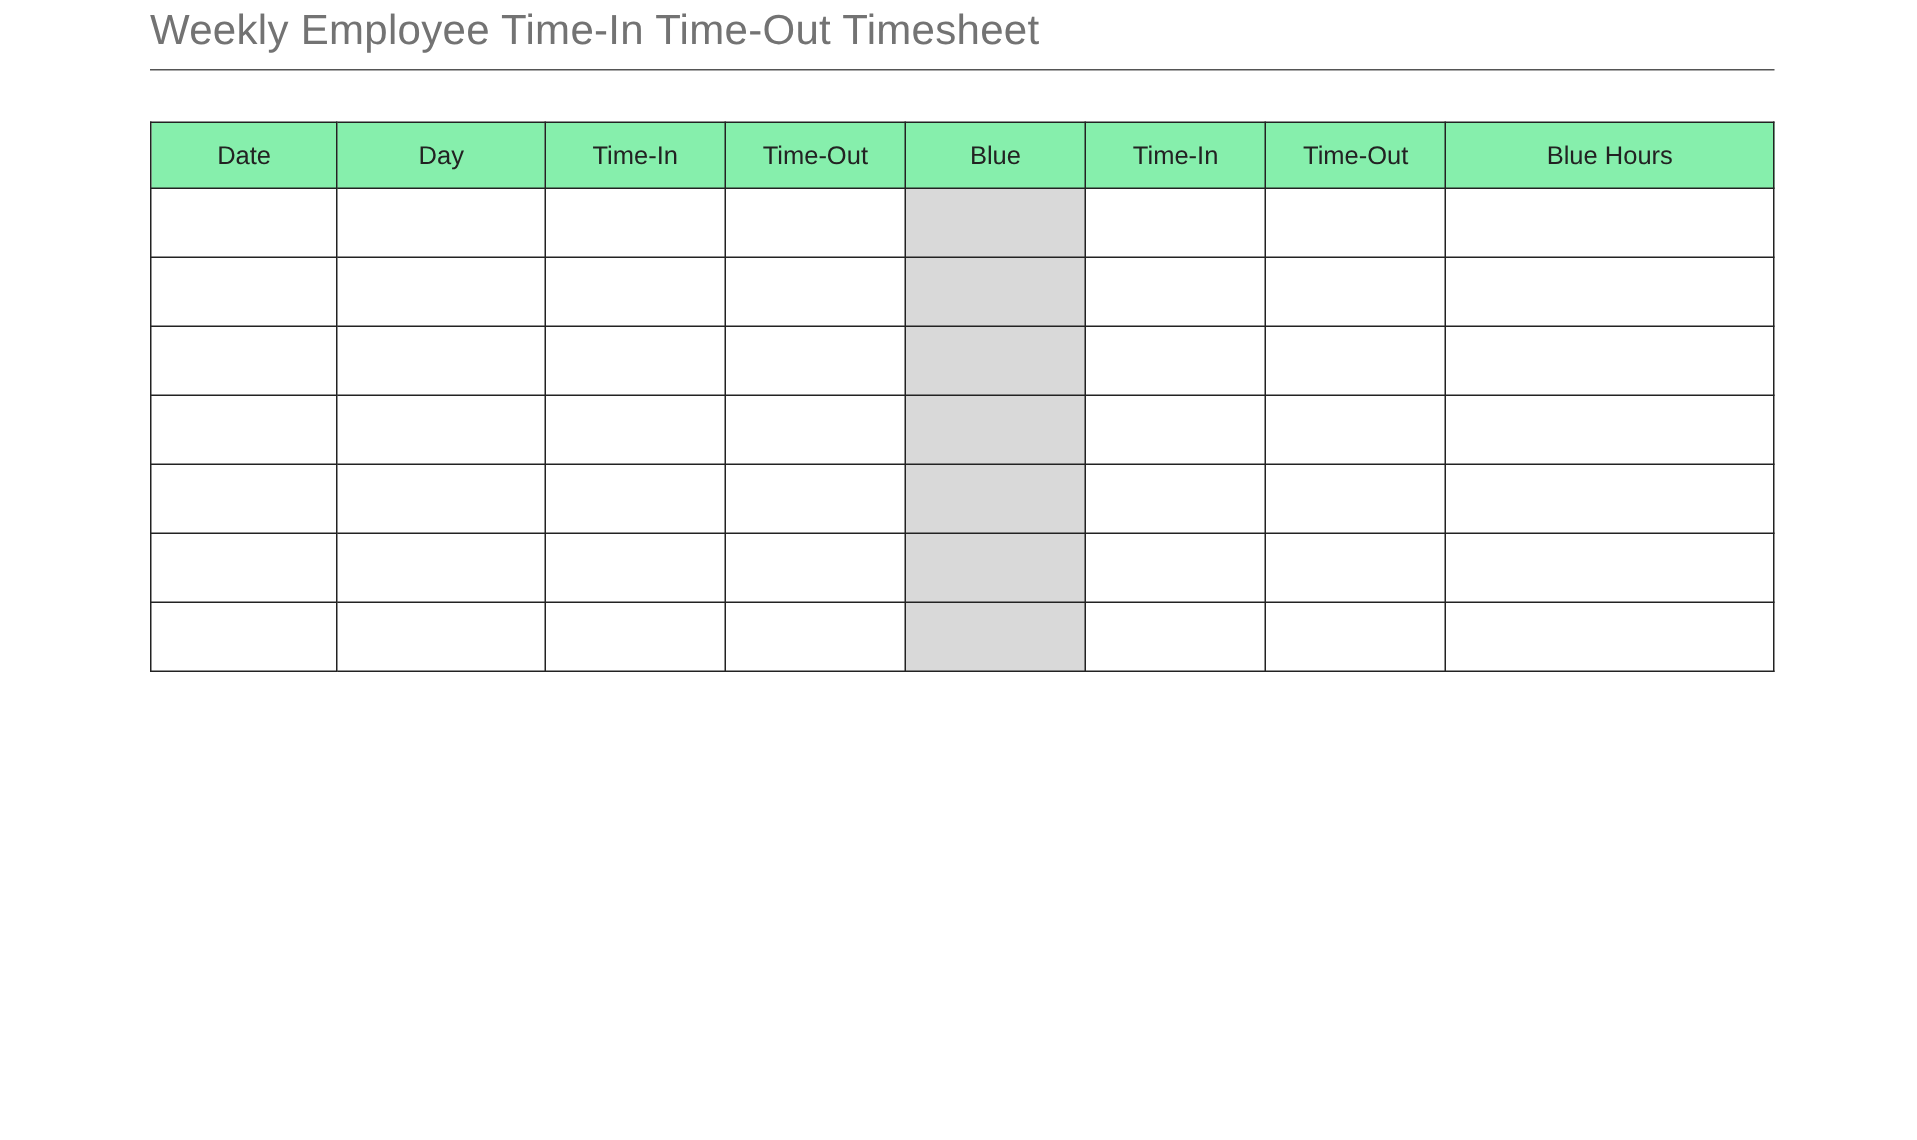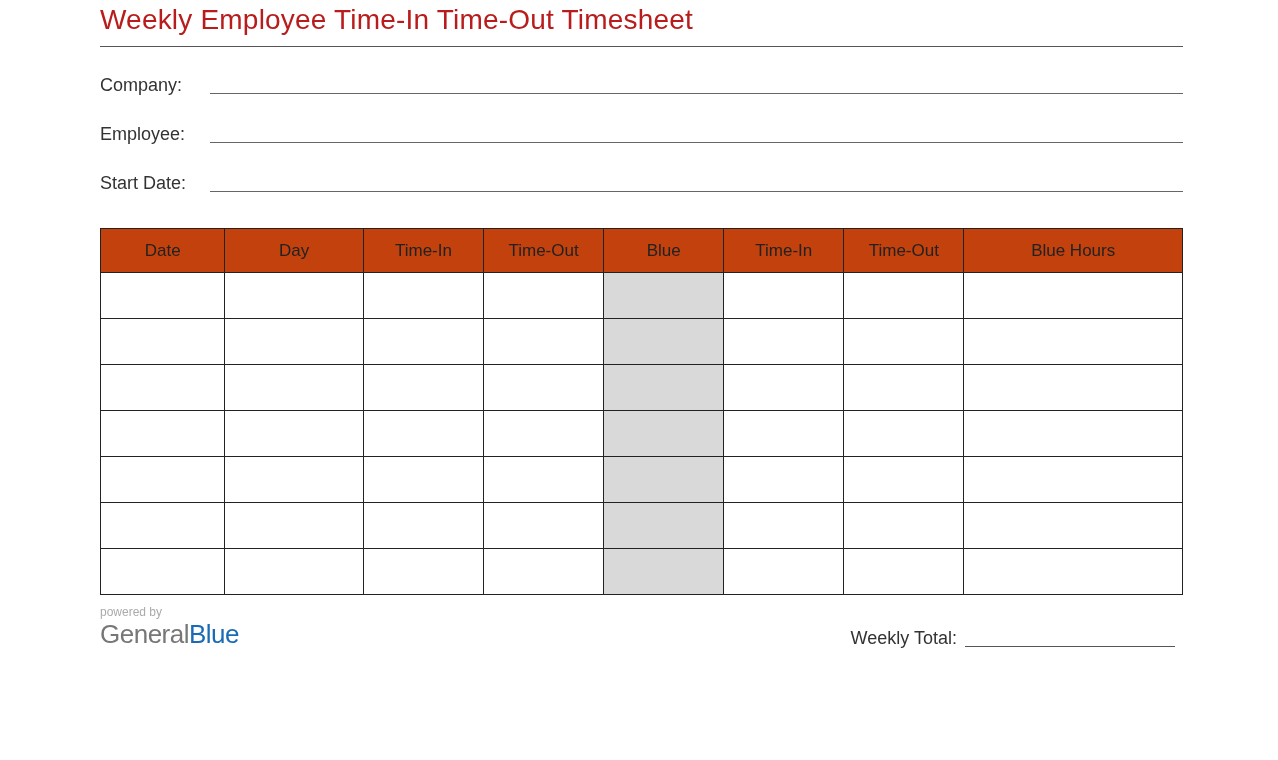--- a/index.html
+++ b/index.html
@@ -12,21 +12,21 @@
     width: 1278px;
     height: 760px;
     overflow: hidden;
   }
   .page {
     padding: 0 95px 0 100px;
   }
   .title {
     font-size: 28px;
     font-weight: 400;
-    color: #b91c1c;
+    color: #737373;
     margin: 0;
     padding-top: 4px;
     padding-bottom: 10px;
     border-bottom: 1.5px solid #555;
     letter-spacing: 0.2px;
   }
   .meta {
     margin-top: 28px;
   }
   .meta-row {
@@ -60,21 +60,21 @@
     border: 1.5px solid #222;
     height: 46px;
     padding: 0 10px;
     font-size: 17px;
     font-weight: 400;
     text-align: left;
     vertical-align: middle;
     color: #222;
   }
   table.timesheet th {
-    background: #c2410c;
+    background: #86efac;
     text-align: center;
     font-weight: 400;
     height: 44px;
   }
   table.timesheet td.lunch {
     background: #d9d9d9;
   }
   .col-date    { width: 11.5%; }
   .col-day     { width: 12.8%; }
   .col-ti1     { width: 11.1%; }
@@ -120,34 +120,20 @@
     margin-bottom: 2px;
   }
 </style>
 </head>
 <body>
 
 <div class="page">
 
   <h1 class="title">Weekly Employee Time-In Time-Out Timesheet</h1>
 
-  <div class="meta">
-    <div class="meta-row">
-      <span class="meta-label">Company:</span>
-      <span class="meta-line"></span>
-    </div>
-    <div class="meta-row">
-      <span class="meta-label">Employee:</span>
-      <span class="meta-line"></span>
-    </div>
-    <div class="meta-row">
-      <span class="meta-label">Start Date:</span>
-      <span class="meta-line"></span>
-    </div>
-  </div>
 
   <div class="table-wrap">
     <table class="timesheet">
       <colgroup>
         <col class="col-date">
           <col class="col-day">
           <col class="col-ti1">
           <col class="col-to1">
         <col class="col-lunch">
           <col class="col-ti2">
@@ -234,26 +220,14 @@
             <td></td>
             <td class="lunch"></td>
             <td></td>
             <td></td>
             <td></td>
           </tr>
         </tbody>
     </table>
   </div>
 
-  <div class="footer">
-    <div class="logo">
-      <div>powered by</div>
-      <div class="brand">
-        <span class="g">General</span><span class="b">Blue</span>
-      </div>
-    </div>
-    <div class="weekly-total">
-      <span class="weekly-total-label">Weekly Total:</span>
-      <span class="weekly-total-line"></span>
-    </div>
-  </div>
 
 </div>
 
 </body></html>

